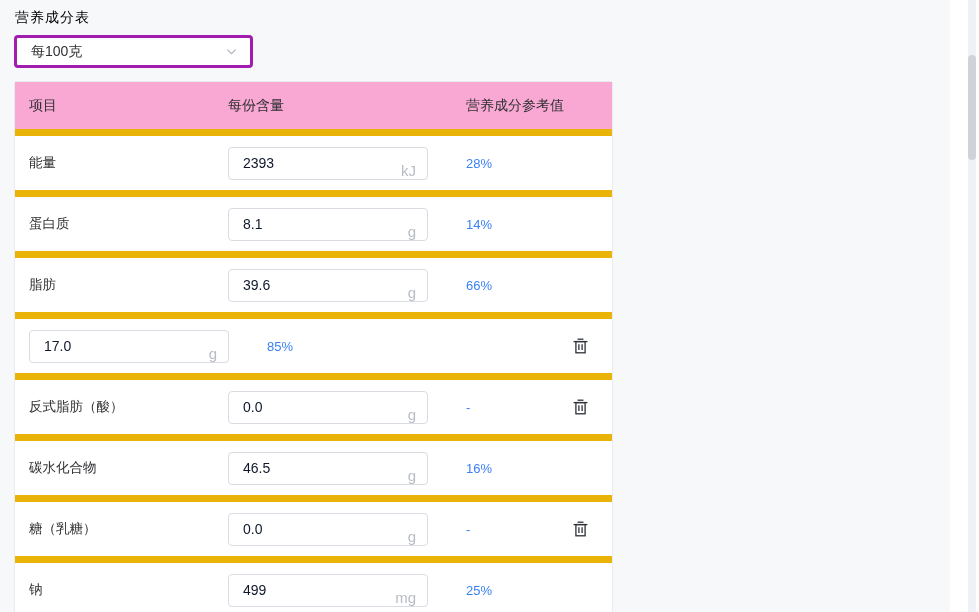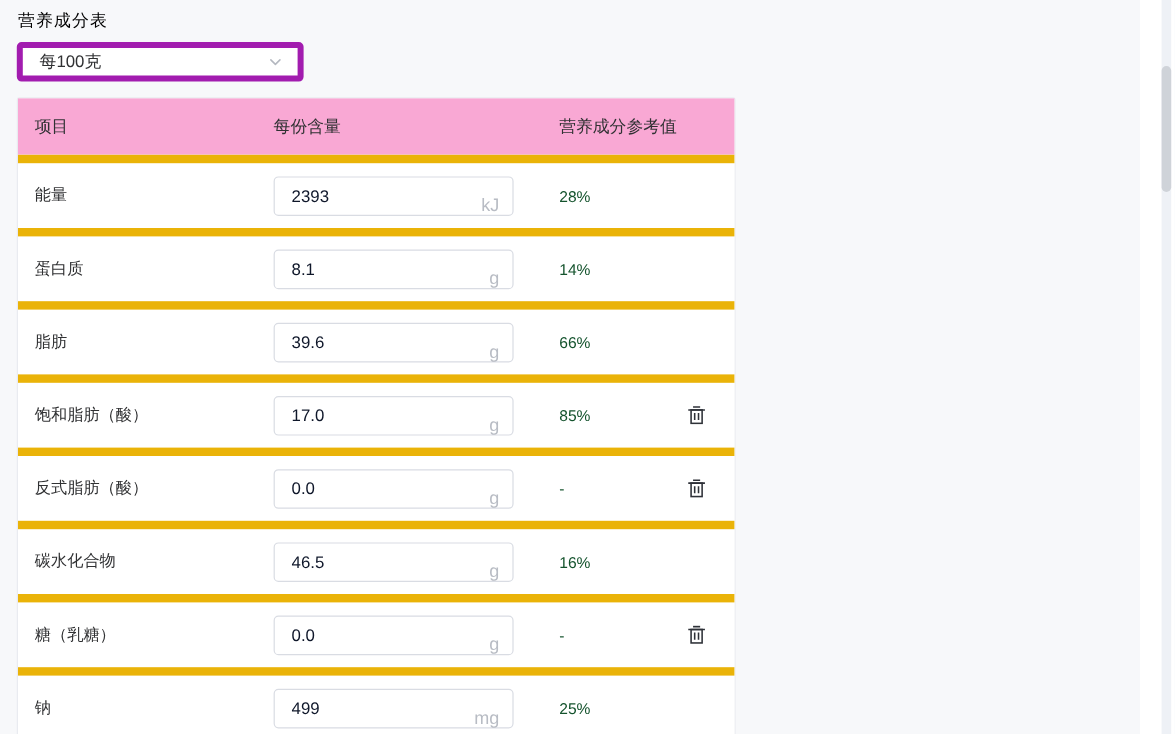--- a/index.html
+++ b/index.html
@@ -16,21 +16,21 @@
     font-size: 14px;
     color: #000000;
     letter-spacing: 1px;
     margin-bottom: 8px;
     padding-left: 1px;
   }
 
   .select-control {
     width: 239px; height: 33px;
     background: #ffffff;
-    border: 5px solid #a21caf;
+    border: 3px solid #a21caf;
     border-radius: 4px;
     display: flex; align-items: center;
     padding: 0 12px 0 14px;
     cursor: pointer;
     margin-bottom: 13px;
     gap: 40px;
   }
   .select-value { flex: 1; font-size: 14px; color: #303133; }
   .select-chevron { width: 14px; height: 14px; display: flex; align-items: center; justify-content: center; }
 
@@ -70,21 +70,21 @@
     font-family: "Liberation Sans", "DejaVu Sans", sans-serif;
     outline: none;
     background: #ffffff;
   }
   .unit-label {
     position: absolute; right: 12px; top: 0;
     height: 33px; line-height: 33px;
     font-size: 15px; color: #b8bcc4;
     pointer-events: none;
   }
-  .nrv-value { font-size: 13px; color: #14532d; }
+  .nrv-value { font-size: 13px; color: #3b82f6; }
 
   .delete-button {
     margin-left: auto;
     margin-right: 8px;
     width: 20px; height: 20px;
     background: none; border: none;
     display: flex; align-items: center; justify-content: center;
     cursor: pointer;
   }
 
@@ -160,21 +160,20 @@
       <span class="amount-wrap">
         <input class="amount-input" type="text" value="39.6" style="">
         <span class="unit-label">g</span>
       </span>
     </span>
     <span class="col-nrv nrv-value">66%</span>
 
   </div>
 
   <div class="ntable-row">
-    <span class="col-item nutrient-label">饱和脂肪（酸）</span>
     <span class="col-amount">
       <span class="amount-wrap">
         <input class="amount-input" type="text" value="17.0" style="">
         <span class="unit-label">g</span>
       </span>
     </span>
     <span class="col-nrv nrv-value">85%</span>
     <button class="delete-button">
       <span style="display:flex">
         <svg width="15" height="16" viewBox="0 0 15 16" fill="none" stroke="#2e3138" stroke-width="1.3" stroke-linecap="square">

